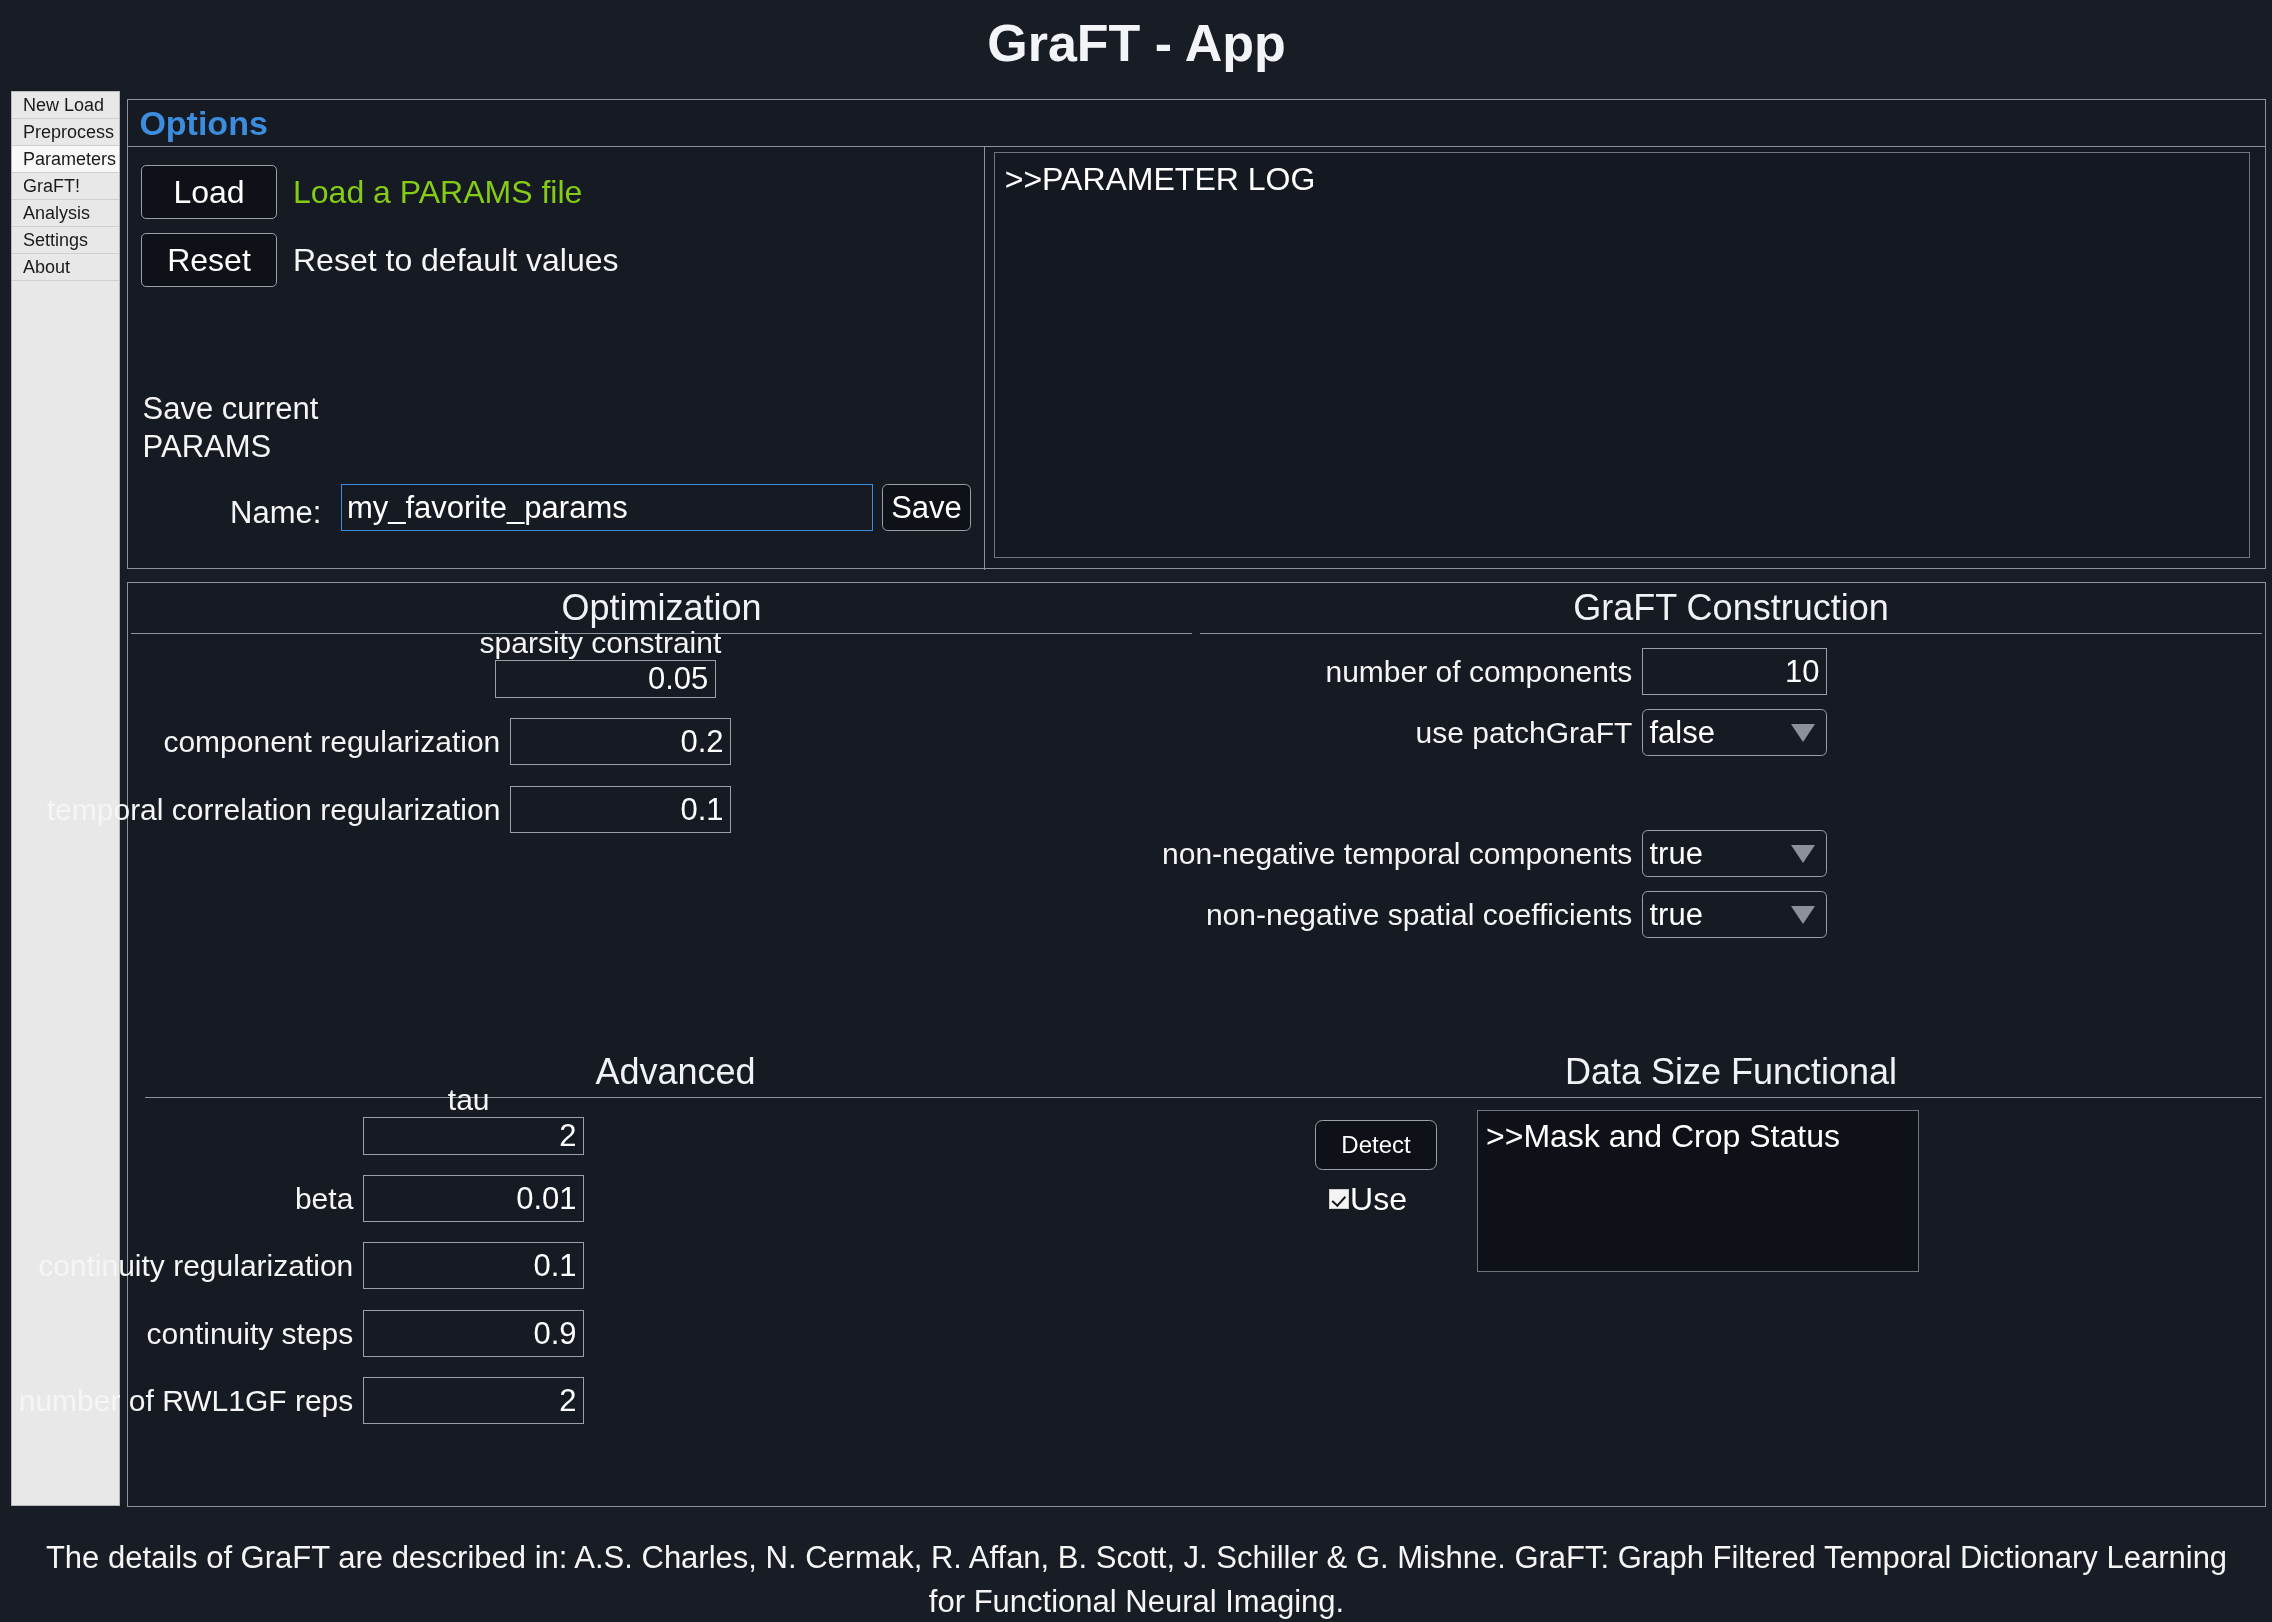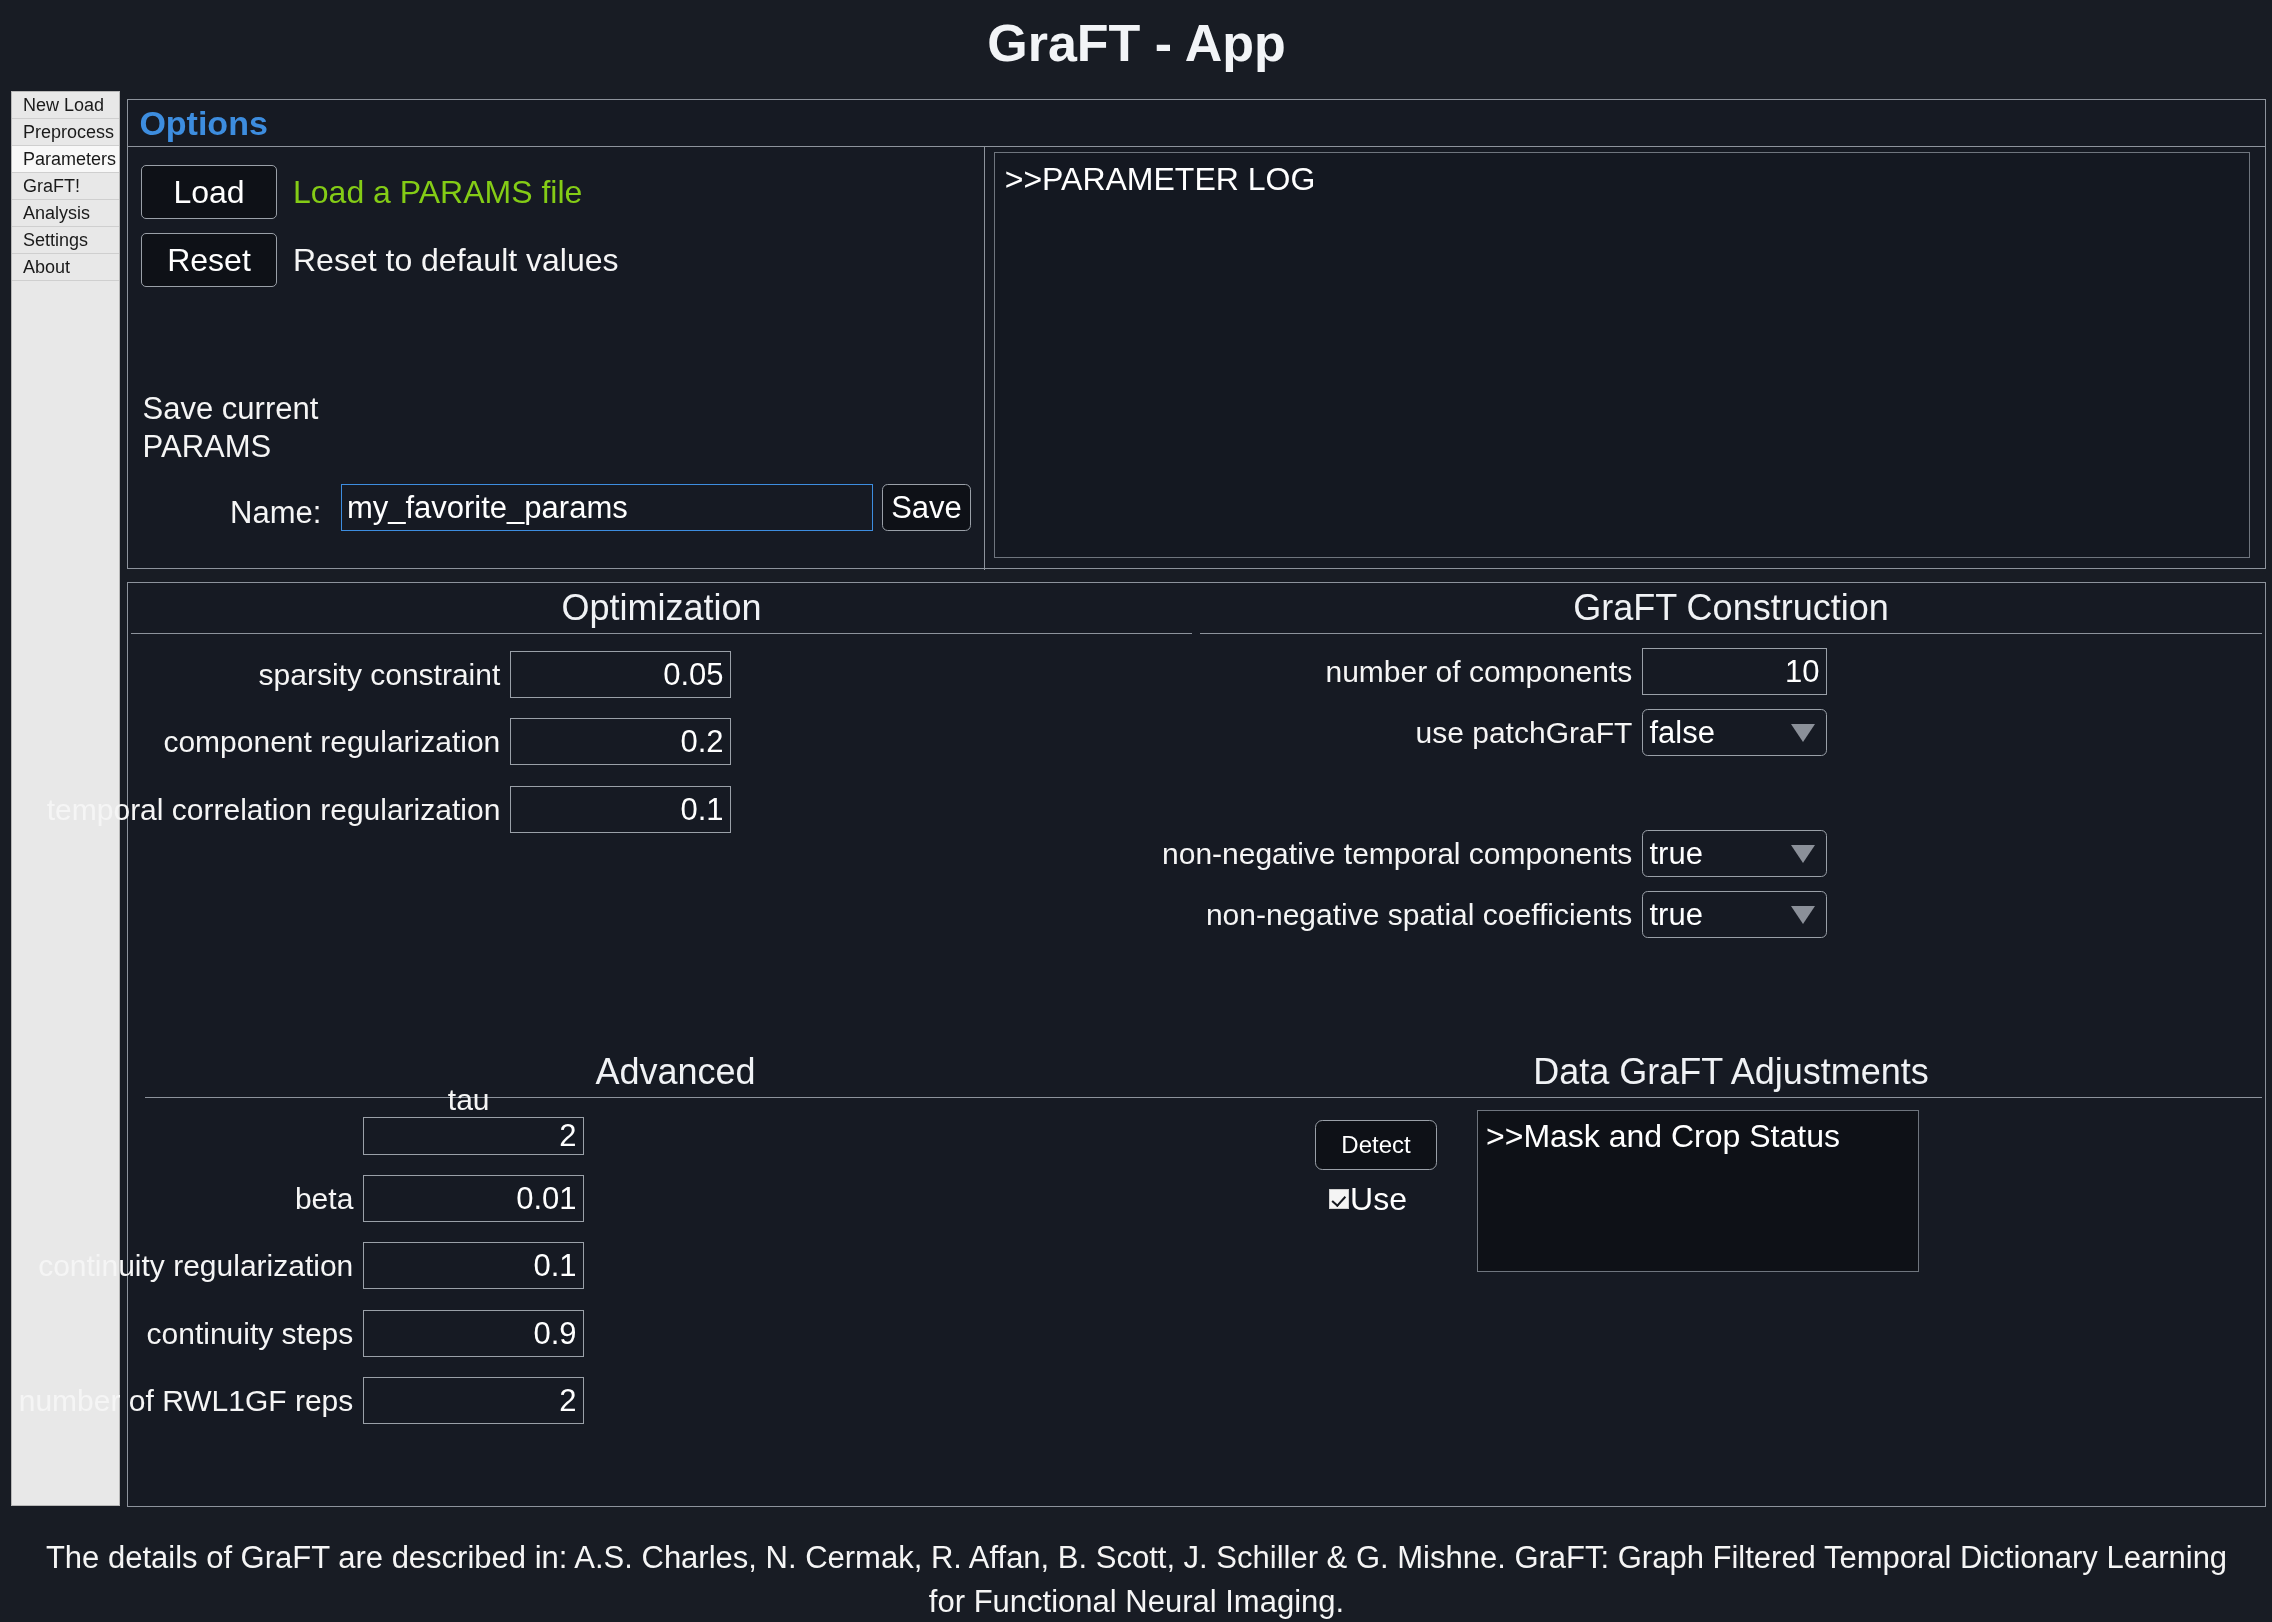--- a/index.html
+++ b/index.html
@@ -286,21 +286,21 @@
     top: 50%;
     transform: translateY(-50%);
     width: 0; height: 0;
     border-left: 12px solid transparent;
     border-right: 12px solid transparent;
     border-top: 18px solid #8b9099;
   }
 
   
   #quad-opt .prow { right: 464px; justify-content: flex-end; }
-  #opt-r0 { top: 68px; }
+  #opt-r0 { top: 68px; flex-direction: column; }
   #opt-r1 { top: 135px; }
   #opt-r2 { top: 203px; }
   #quad-opt .pfield { width: 221px; }
 
   
   #quad-graft .prow { right: 438px; justify-content: flex-end; }
   #gc-r0 { top: 65px; }
   #gc-r1 { top: 126px; }
   #gc-r2 { top: 187px; }
   #gc-r3 { top: 247px; }
@@ -505,21 +505,21 @@
       <span class="plabel">continuity steps</span>
       <input class="pfield" type="text" value="0.9" style="">
     </div>
     <div class="prow" id="adv-r4">
       <span class="plabel">number of RWL1GF reps</span>
       <input class="pfield" type="text" value="2" style="">
     </div>
   </div>
 
   <div class="quad" id="quad-data">
-    <div class="quad-title">Data GraFT Adjustments</div>
+    <div class="quad-title">Data Size Functional</div>
     <div class="quad-rule"></div>
 
     <button class="btn" id="detect-button">Detect</button>
 
     <div id="use-check-wrap">
       <span id="use-checkbox"></span>
       <span id="use-label">Use</span>
     </div>
 
     <div id="mask-status">&gt;&gt;Mask and Crop Status</div>

